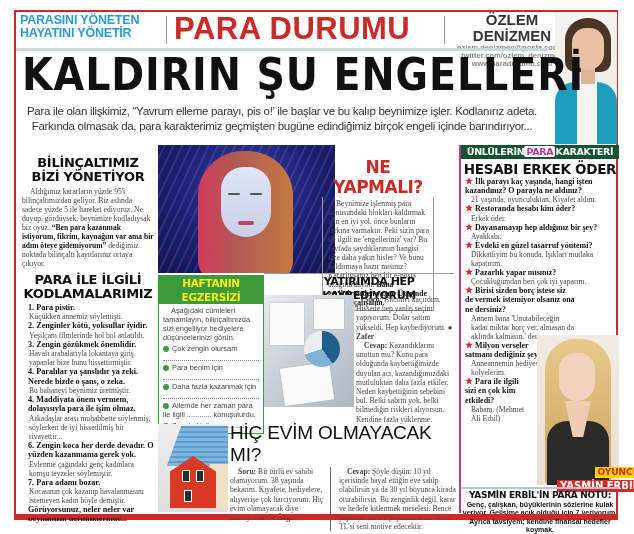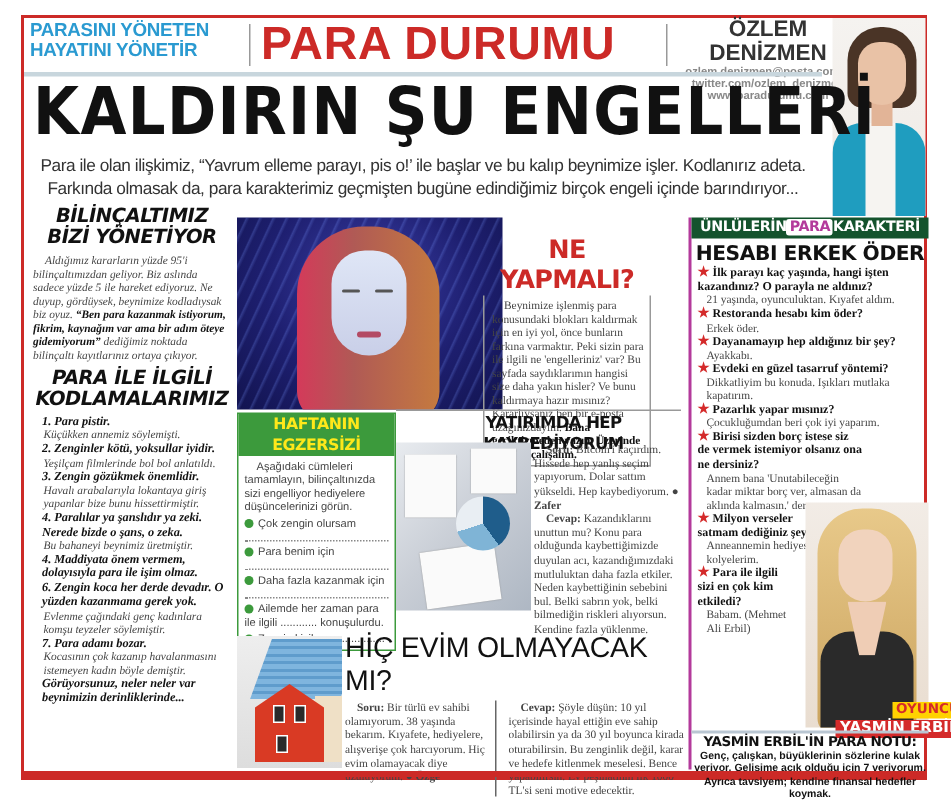--- a/index.html
+++ b/index.html
@@ -18,21 +18,21 @@
   .portrait{position:absolute;left:555px;top:12px;width:62px;height:132px;background:linear-gradient(180deg,#f5f3f0 0%,#efe9e4 100%);overflow:hidden;}
   .portrait .hair{position:absolute;left:10px;top:6px;width:46px;height:54px;border-radius:22px 22px 10px 10px;background:#4a3426;}
   .portrait .face{position:absolute;left:17px;top:16px;width:32px;height:42px;border-radius:16px 16px 18px 18px;background:#e9c2a6;}
   .portrait .neck{position:absolute;left:26px;top:56px;width:14px;height:16px;background:#e2b497;}
   .portrait .jacket{position:absolute;left:0;top:70px;width:62px;height:70px;background:#1f9dbf;border-radius:20px 20px 0 0;}
   .portrait .shirt{position:absolute;left:22px;top:70px;width:20px;height:62px;background:#f6f4f1;}
   
   .headline{position:absolute;left:22px;top:50px;width:540px;font-family:"DejaVu Sans",sans-serif;font-weight:bold;font-size:44px;line-height:50px;color:#111;letter-spacing:1px;transform:scaleX(0.9);transform-origin:left top;white-space:nowrap;}
   .deck{position:absolute;left:22px;top:104px;width:520px;font-size:11.5px;line-height:15px;color:#333;text-align:center;letter-spacing:-0.3px;}
   
-  .colL{position:absolute;left:22px;top:138px;width:132px;font-style:italic;}
+  .colL{position:absolute;left:22px;top:156px;width:132px;}
   .kicker{font-family:"DejaVu Sans",sans-serif;font-weight:bold;color:#111;text-align:center;letter-spacing:-0.3px;}
   .k1{font-size:13px;line-height:14px;}
   .body{font-family:"Liberation Serif",serif;font-size:7.6px;line-height:9px;color:#444;}
   .body b{color:#111;}
   .indent{text-indent:8px;}
   .codes .item-t{font-family:"Liberation Serif",serif;font-weight:bold;font-size:8.2px;line-height:9.4px;color:#111;padding-left:6px;}
   .codes .item-d{font-family:"Liberation Serif",serif;font-size:7.6px;line-height:9px;color:#444;padding-left:7px;}
   
   .img-woman{position:absolute;left:158px;top:145px;width:177px;height:128px;background:radial-gradient(ellipse at 50% 35%,#3b3fa8 0%,#1e1f70 55%,#121450 100%);overflow:hidden;}
   .img-woman .stripes{position:absolute;inset:0;background:repeating-linear-gradient(115deg,rgba(255,255,255,0) 0px,rgba(255,255,255,0) 5px,rgba(120,150,255,0.25) 6px,rgba(255,255,255,0) 8px);}
@@ -153,20 +153,21 @@
     <div>
         <div class="item-t">3. Zengin gözükmek önemlidir.</div>
         <div class="item-d">Havalı arabalarıyla lokantaya giriş yapanlar bize bunu hissettirmiştir.</div>
       </div>
     <div>
         <div class="item-t">4. Paralılar ya şanslıdır ya zeki. Nerede bizde o şans, o zeka.</div>
         <div class="item-d">Bu bahaneyi beynimiz üretmiştir.</div>
       </div>
     <div>
         <div class="item-t">4. Maddiyata önem vermem, dolayısıyla para ile işim olmaz.</div>
+        <div class="item-d">Arkadaşlar arası muhabbette söylenmiş, söylerken de iyi hissedilmiş bir rivayettir...</div>
       </div>
     <div>
         <div class="item-t">6. Zengin koca her derde devadır. O yüzden kazanmama gerek yok.</div>
         <div class="item-d">Evlenme çağındaki genç kadınlara komşu teyzeler söylemiştir.</div>
       </div>
     <div>
         <div class="item-t">7. Para adamı bozar.</div>
         <div class="item-d">Kocasının çok kazanıp havalanmasını istemeyen kadın böyle demiştir.</div>
       </div>
     <div class="item-t">Görüyorsunuz, neler neler var beynimizin derinliklerinde...</div>

